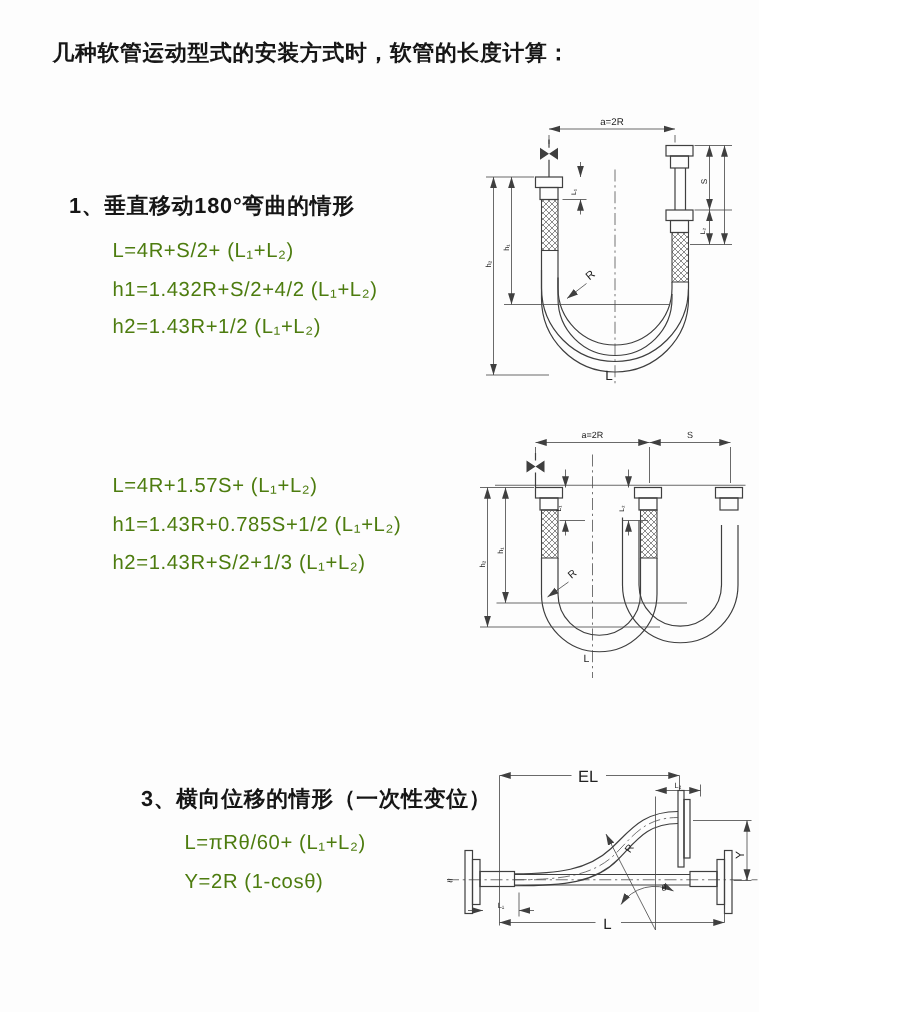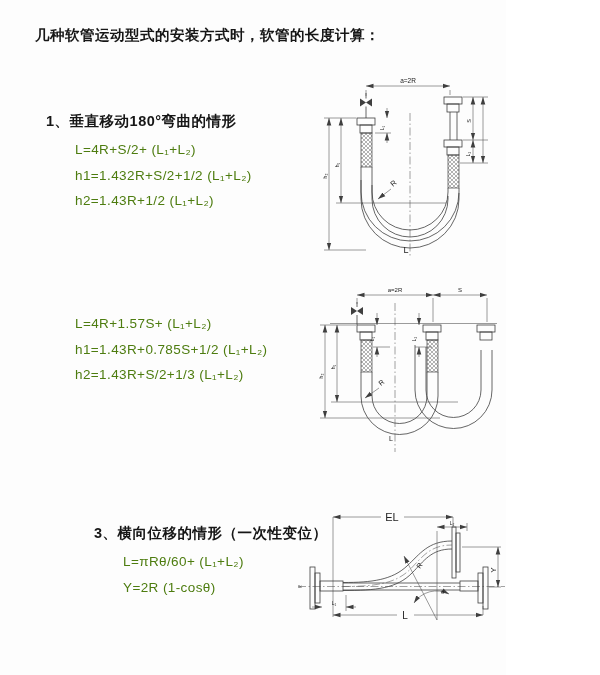--- a/index.html
+++ b/index.html
@@ -5,21 +5,21 @@
   html,body{margin:0;padding:0;background:#ffffff;}
   .page{
     position:relative;width:506px;height:675px;background:#fdfdfd;overflow:hidden;
     font-family:"Liberation Sans","DejaVu Sans",sans-serif;color:#1c1c1c;
   }
   .title{
     position:absolute;left:35px;top:26px;font-size:14.5px;font-weight:700;
     letter-spacing:0.5px;color:#161616;
   }
   .section{position:absolute;left:46px;}
-  .sec1{top:111px;} .sec2{top:305px;} .sec3{top:523px;margin-left:48px;}
+  .sec1{top:128px;} .sec2{top:305px;} .sec3{top:523px;margin-left:48px;}
   .heading{font-size:14.5px;font-weight:700;color:#161616;line-height:20px;letter-spacing:0.5px;}
   .formulas{margin-top:6px;}
   .formula{
     font-size:13.5px;font-weight:400;color:#4d7c0f;line-height:25.5px;
     padding-left:29px;letter-spacing:0.4px;white-space:pre;
   }
   .dwg{position:absolute;}
   .dwg text{fill:#222;stroke:none;font-family:"Liberation Sans","DejaVu Sans",sans-serif;}
   .ln{stroke:#3f3f3f;stroke-width:0.8;fill:none;}
   .thin{stroke:#4a4a4a;stroke-width:0.55;fill:none;}
@@ -30,21 +30,21 @@
 <body>
 
 <div class="page">
 
   <div class="title">几种软管运动型式的安装方式时，软管的长度计算：</div>
 
   <div class="section sec1">
     <div class="heading">1、垂直移动180°弯曲的情形</div>
     <div class="formulas">
       <div class="formula">L=4R+S/2+ (L₁+L₂)</div>
-      <div class="formula">h1=1.432R+S/2+1/2 (L₁+L₂)</div>
+      <div class="formula">h1=1.432R+S/2+4/2 (L₁+L₂)</div>
       <div class="formula">h2=1.43R+1/2 (L₁+L₂)</div>
     </div>
   </div>
 
   <div class="section sec2">
     <div class="formulas">
       <div class="formula">L=4R+1.57S+ (L₁+L₂)</div>
       <div class="formula">h1=1.43R+0.785S+1/2 (L₁+L₂)</div>
       <div class="formula">h2=1.43R+S/2+1/3 (L₁+L₂)</div>
     </div>

